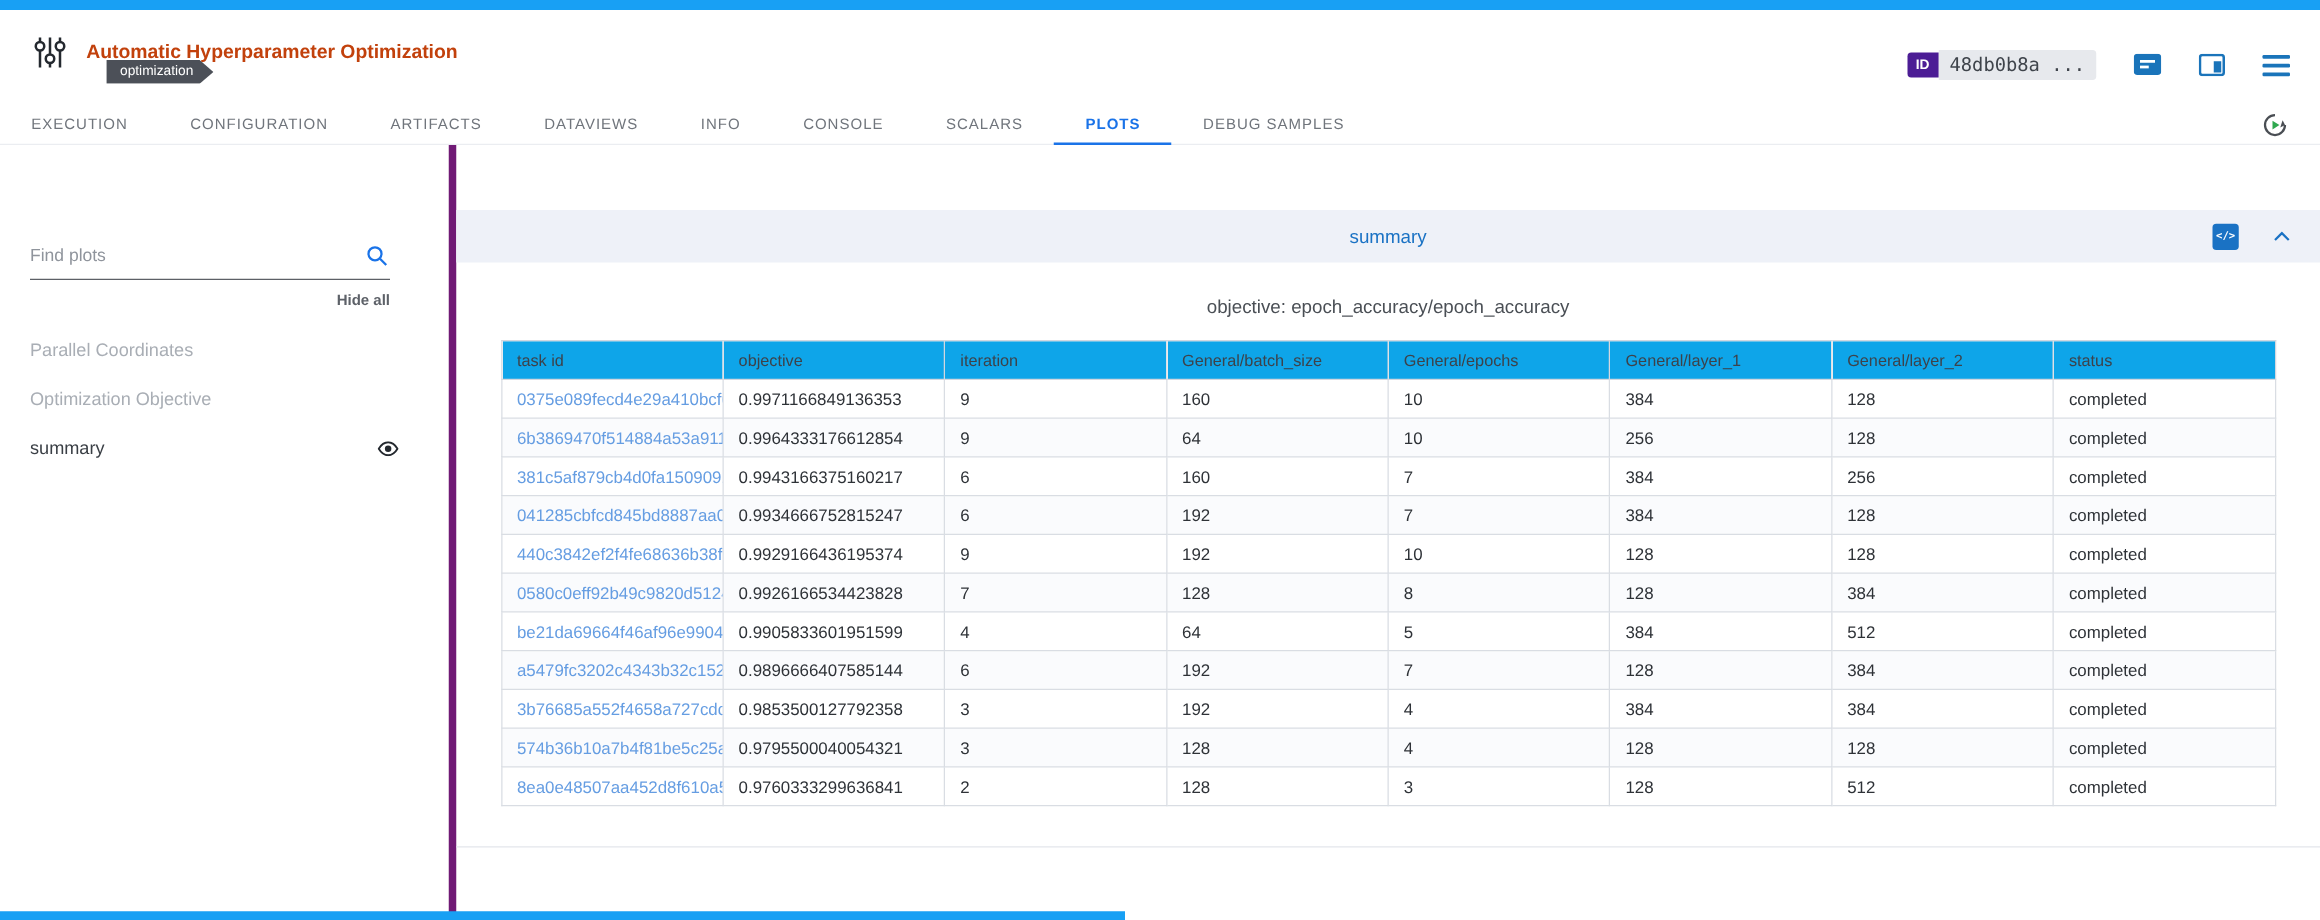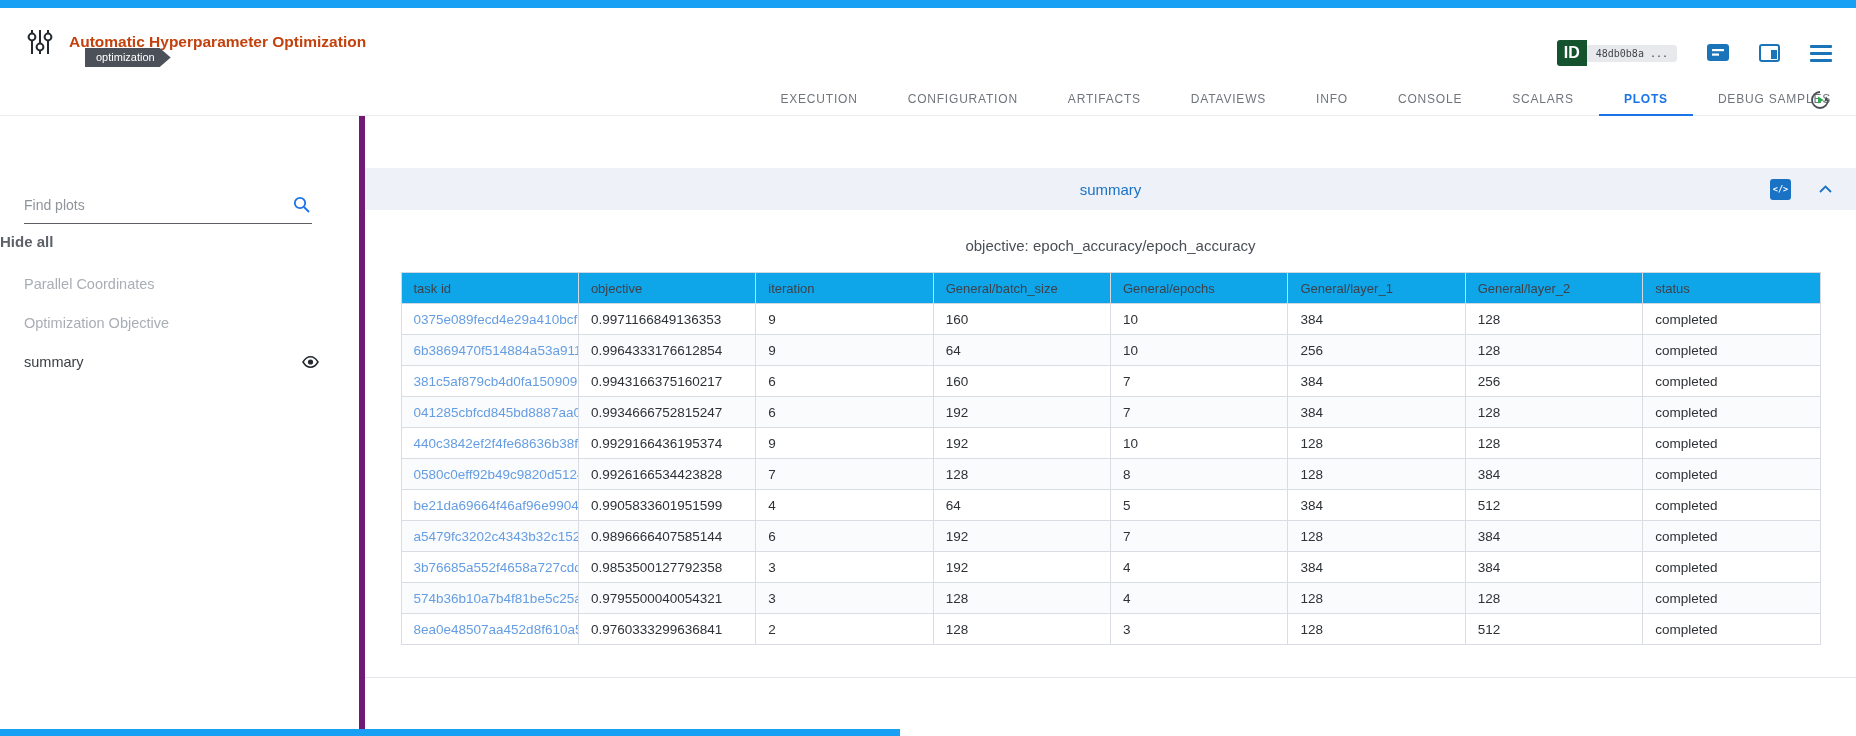--- a/index.html
+++ b/index.html
@@ -19,48 +19,48 @@
   .header { position:relative; height:80px; background:#fff; }
   .header-left { position:absolute; left:26px; top:20px; display:flex;
                  align-items:center; gap:15px; }
   .app-title { font-size:15.5px; font-weight:bold; color:#c2410c; }
   .tag { position:absolute; left:85px; top:40px; background:#4c5058; color:#fff;
          font-size:11px; padding:3px 16px 4px 11px;
          clip-path:polygon(0 0,calc(100% - 11px) 0,100% 50%,calc(100% - 11px) 100%,0 100%); }
   .header-right { position:absolute; right:24px; top:32px; display:flex;
                   align-items:center; gap:30px; }
   .id-badge { display:flex; align-items:center; }
-  .id-label { background:#14532d; color:#fff; font-weight:bold; font-size:16px;
+  .id-label { background:#4c1d95; color:#fff; font-weight:bold; font-size:11px;
               padding:4px 7px; border-radius:3px 0 0 3px;margin-left:48px; }
-  .id-value { background:#e7e9ed; color:#3f444b; font-size:10px;
+  .id-value { background:#e7e9ed; color:#3f444b; font-size:15px;
               font-family:"DejaVu Sans Mono", monospace; padding:3px 9px;
               border-radius:0 3px 3px 0; }
   .hamburger { display:flex; flex-direction:column; gap:4px; cursor:pointer; }
   .hamburger span { width:22px; height:3px; background:#1a74ba; border-radius:1px; }
 
   
   .tab-row { position:relative; height:28px; border-bottom:1px solid #ebedf1;
-             display:flex; justify-content:flex-end; align-items:flex-end; }
+             display:flex; justify-content:flex-start; align-items:flex-end; }
   .tab { padding:0 25px 8px; font-size:12px; letter-spacing:.8px; color:#70757c;
          cursor:pointer; white-space:nowrap; }
   .tab.active { color:#1a73e8; font-weight:bold; border-bottom:2px solid #1a73e8;
                 margin-bottom:-1px; padding-bottom:8px; }
   .refresh-wrap { position:absolute; right:26px; bottom:5px; cursor:pointer; }
 
   
   .body { display:flex; height:620px; position:relative; }
   .sidebar { width:365px; min-width:365px; border-right:6px solid #701a75; }
   .search-wrap { margin:80px 47px 0 24px; position:relative;
                  border-bottom:1px solid #5c6066; padding-bottom:9px; }
   .search-wrap input { border:none; outline:none; width:calc(100% - 26px);
                        font-size:14px; color:#3c4147; background:transparent;
                        font-family:"Liberation Sans", sans-serif; }
   .search-wrap input::placeholder { color:#8f949c; }
   .search-icon { position:absolute; right:2px; top:0; cursor:pointer; }
-  .hide-all { text-align:left; margin:9px 47px 0 0; font-size:15px;
+  .hide-all { text-align:right; margin:9px 47px 0 0; font-size:12px;
               color:#5d6168; font-weight:bold; cursor:pointer; }
   .plot-list { margin:14px 40px 0 24px; }
   .plot-item { display:flex; justify-content:space-between; align-items:center;
                height:39px; font-size:14.5px; color:#a9aeb5; cursor:pointer; }
   .plot-item.active { color:#3a3f45; }
 
   
   .main { flex:1; position:relative; }
   .panel-header { margin-top:52px; height:42px; background:#eef1f8;
                   display:flex; align-items:center; position:relative; }

